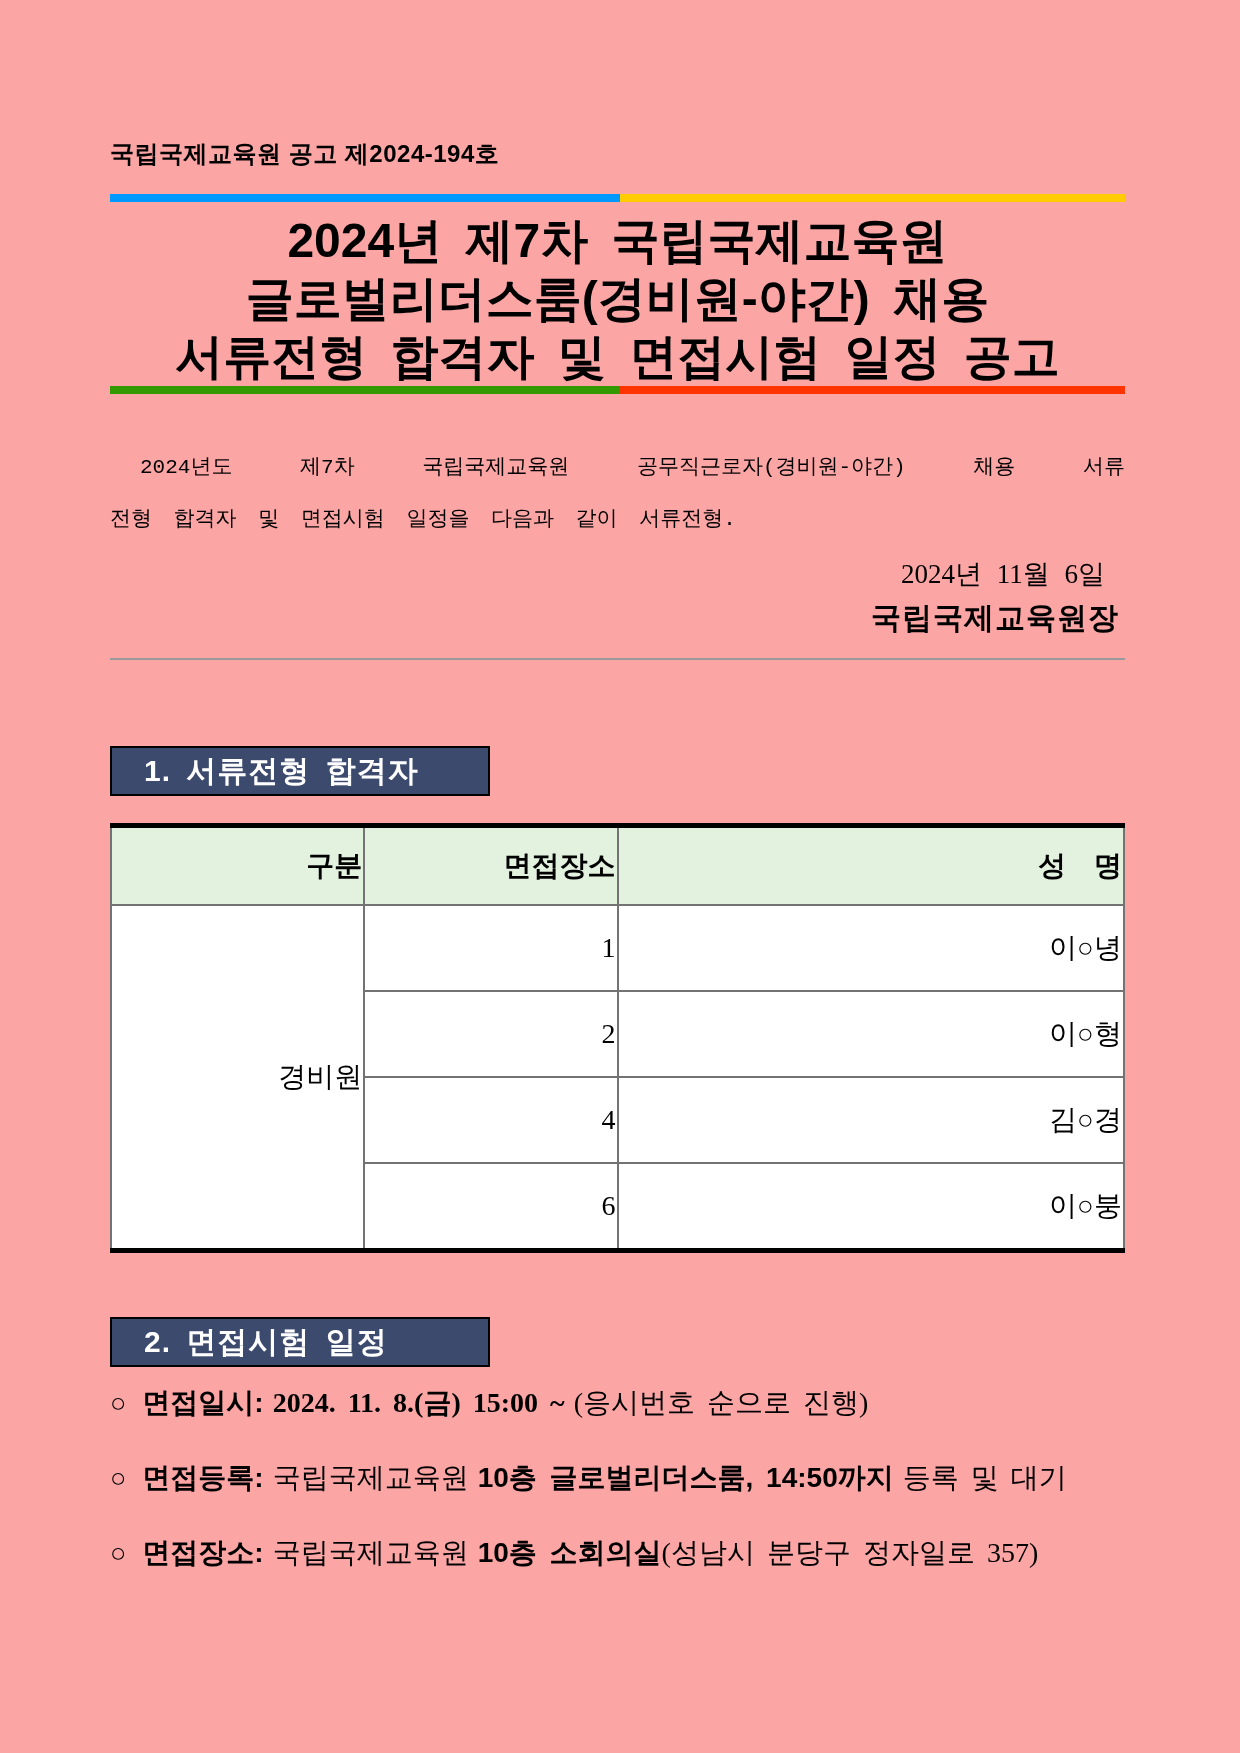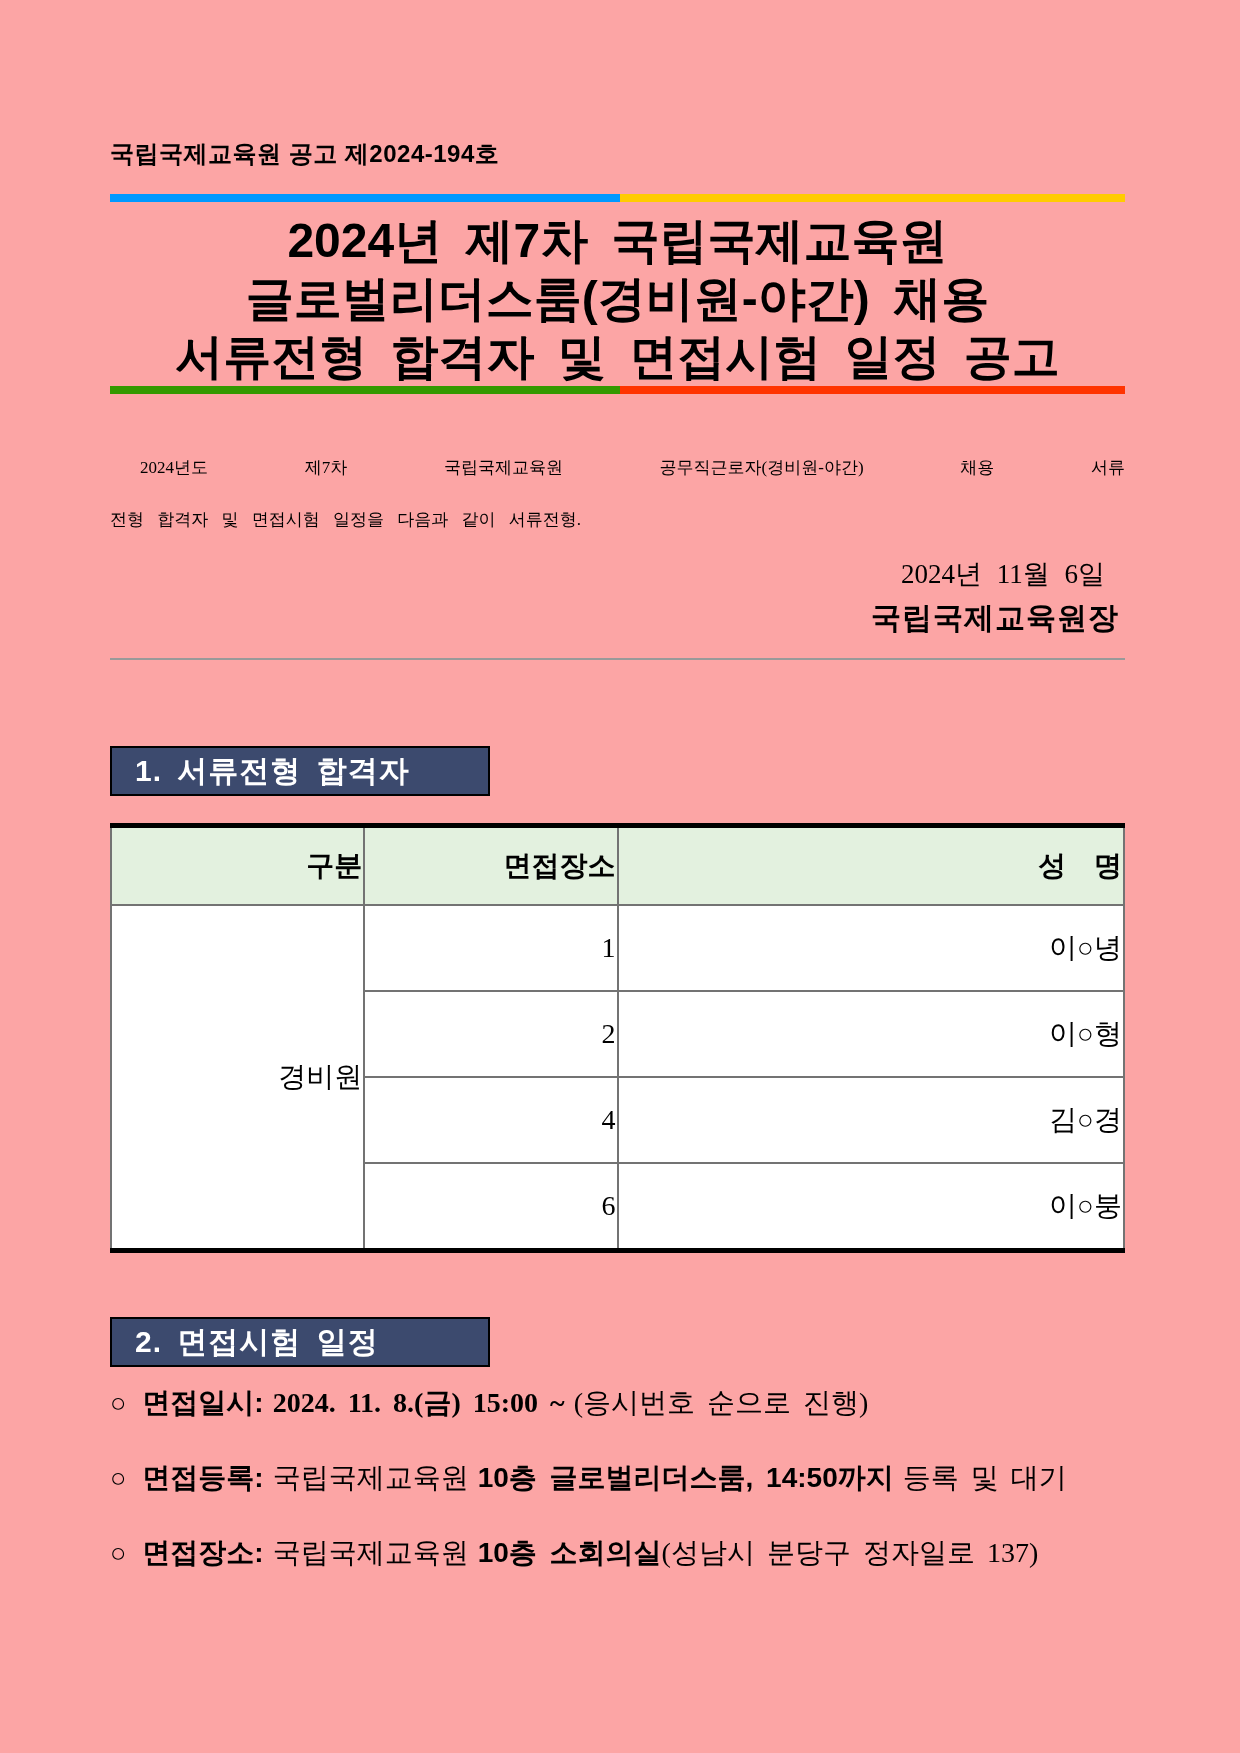--- a/index.html
+++ b/index.html
@@ -39,21 +39,21 @@
     text-align: center;
     font-family: "Liberation Sans", "DejaVu Sans", sans-serif;
     font-weight: 800;
     font-size: 48px;
     line-height: 58px;
     word-spacing: 10px;
     letter-spacing: 0px;
   }
 
   
-  .para { margin-top: 48px; font-size: 17px; line-height: 52px; }
+  .para { margin-top: 48px; font-size: 21px; line-height: 52px; font-family: Liberation Mono, monospace; }
   .para .line1 {
     text-indent: 30px;
     text-align: justify;
     text-align-last: justify;
   }
   .para .line2 { text-align: left; word-spacing: 9px; }
 
   .date-line {
     margin-top: 8px;
     text-align: right;
@@ -80,21 +80,21 @@
     box-sizing: border-box;
     width: 380px;
     height: 50px;
     background: var(--section-heading-bg, #3C4A6E);
     border: 2px solid #000000;
     color: #ffffff;
     font-family: "Liberation Sans", "DejaVu Sans", sans-serif;
     font-weight: 800;
     font-size: 30px;
     line-height: 46px;
-    padding-left: 23px;
+    padding-left: 32px;
     letter-spacing: 1px;
     word-spacing: 6px;
   }
   .sec1 { margin-top: 86px; }
   .sec2 { margin-top: 64px; }
 
   
   table.applicants {
     margin-top: 27px;
     width: 100%;
@@ -221,18 +221,18 @@
     <div class="sec-box sec2">2. 면접시험 일정</div>
 
     <div class="bullets">
       <div class="blt">
         <span class="marker">○</span><span class="lbl">면접일시:</span><span class="seg bold-serif">2024. 11. 8.(금) 15:00 ~</span><span class="seg">(응시번호 순으로 진행)</span>
       </div>
       <div class="blt">
         <span class="marker">○</span><span class="lbl">면접등록:</span><span class="seg">국립국제교육원</span><span class="seg bold-sans">10층 글로벌리더스룸, 14:50까지</span><span class="seg">등록 및 대기</span>
       </div>
       <div class="blt">
-        <span class="marker">○</span><span class="lbl">면접장소:</span><span class="seg">국립국제교육원</span><span class="seg bold-sans">10층 소회의실</span><span class="seg tight">(성남시 분당구 정자일로 137)</span>
+        <span class="marker">○</span><span class="lbl">면접장소:</span><span class="seg">국립국제교육원</span><span class="seg bold-sans">10층 소회의실</span><span class="seg tight">(성남시 분당구 정자일로 357)</span>
       </div>
     </div>
 
   </div>
 </div>
 
 </body></html>

